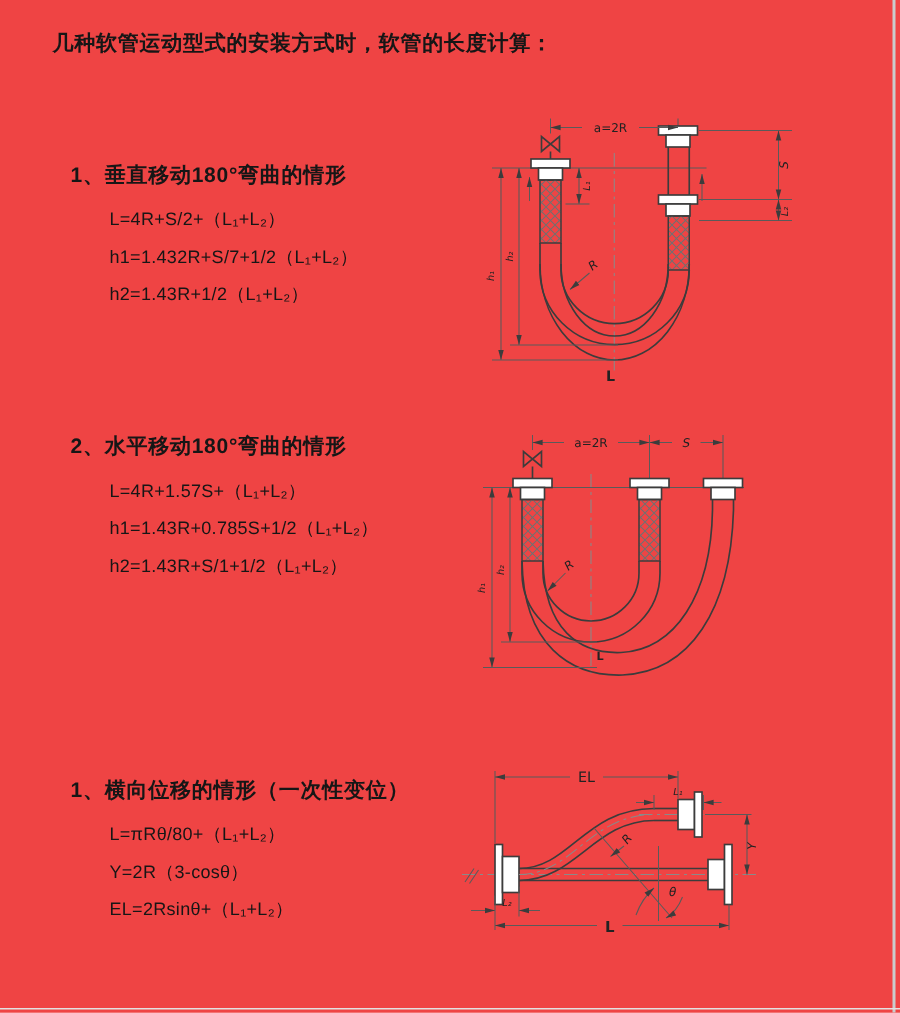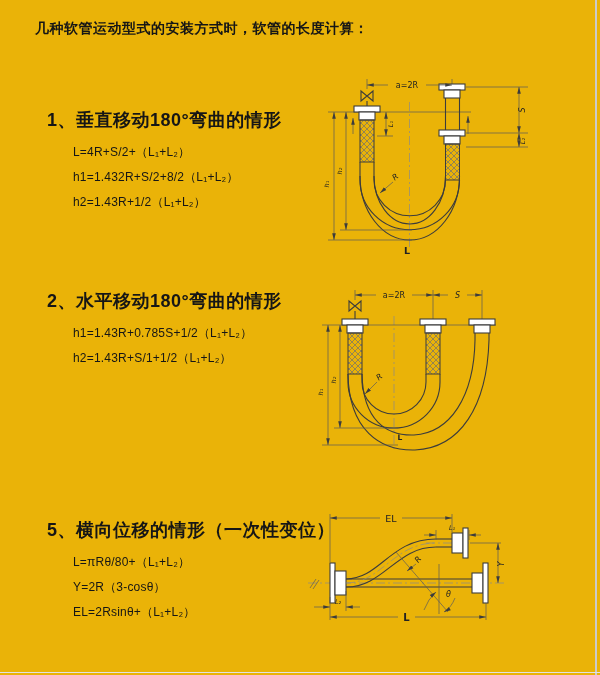--- a/index.html
+++ b/index.html
@@ -4,28 +4,28 @@
 <style>
   * { margin:0; padding:0; box-sizing:border-box; }
   html,body { width:600px; height:675px; }
   body {
     background:#ffffff;
     font-family:"Liberation Sans","DejaVu Sans",sans-serif;
     color:#161616;
     position:relative;
     overflow:hidden;
   }
-  .page { position:absolute; inset:0; background:#eab308;text-decoration:underline; }
+  .page { position:absolute; inset:0; background:#ef4444;text-decoration:underline; }
   .title {
     position:absolute; left:35px; top:20px;
     font-size:14px; font-weight:bold; letter-spacing:.5px;
   }
   .sec { position:absolute; left:47px; }
   #sec1 { top:108px; } #sec2 { top:289px; } #sec3 { top:518px; }
-  .heading { font-size:18px; font-weight:bold; letter-spacing:.5px; margin-bottom:8px; }
+  .heading { font-size:14px; font-weight:bold; letter-spacing:.5px; margin-bottom:8px; }
   .formula { font-size:12px; line-height:25px; padding-left:26px; letter-spacing:.2px; }
   svg.diag { position:absolute; overflow:visible; }
   #d1 { left:316px; top:72px; }
   #d2 { left:310px; top:282px; }
   #d3 { left:298px; top:500px; }
   .ln { stroke:#3c3c3c; stroke-width:1.1; fill:none; }
   .lnf { stroke:#3c3c3c; stroke-width:1.1; fill:#ffffff; }
   .tn { stroke:#5a5a5a; stroke-width:.7; fill:none; }
   .cl { stroke:#8a8a8a; stroke-width:.7; fill:none; stroke-dasharray:9 3 2 3; }
   text { font-family:"DejaVu Sans","Liberation Sans",sans-serif; fill:#222; }
@@ -38,32 +38,33 @@
 </head>
 <body>
 
 <div class="page">
 
   <div class="title">几种软管运动型式的安装方式时，软管的长度计算：</div>
 
   <section class="sec" id="sec1">
     <div class="heading">1、垂直移动180°弯曲的情形</div>
     <div class="formula">L=4R+S/2+（L₁+L₂）</div>
-    <div class="formula">h1=1.432R+S/2+8/2（L₁+L₂）</div>
+    <div class="formula">h1=1.432R+S/7+1/2（L₁+L₂）</div>
     <div class="formula">h2=1.43R+1/2（L₁+L₂）</div>
   </section>
 
   <section class="sec" id="sec2">
     <div class="heading">2、水平移动180°弯曲的情形</div>
+    <div class="formula">L=4R+1.57S+（L₁+L₂）</div>
     <div class="formula">h1=1.43R+0.785S+1/2（L₁+L₂）</div>
     <div class="formula">h2=1.43R+S/1+1/2（L₁+L₂）</div>
   </section>
 
   <section class="sec" id="sec3">
-    <div class="heading">5、横向位移的情形（一次性变位）</div>
+    <div class="heading">1、横向位移的情形（一次性变位）</div>
     <div class="formula">L=πRθ/80+（L₁+L₂）</div>
     <div class="formula">Y=2R（3-cosθ）</div>
     <div class="formula">EL=2Rsinθ+（L₁+L₂）</div>
   </section>
 
   <svg id="d1" class="diag" width="274" height="185" viewBox="0 0 274 185">
     <defs>
       <pattern id="h1p" width="6" height="6" patternUnits="userSpaceOnUse">
         <path d="M0 6 L6 0 M0 0 L6 6" stroke="#707070" stroke-width="0.7"></path>
       </pattern>

